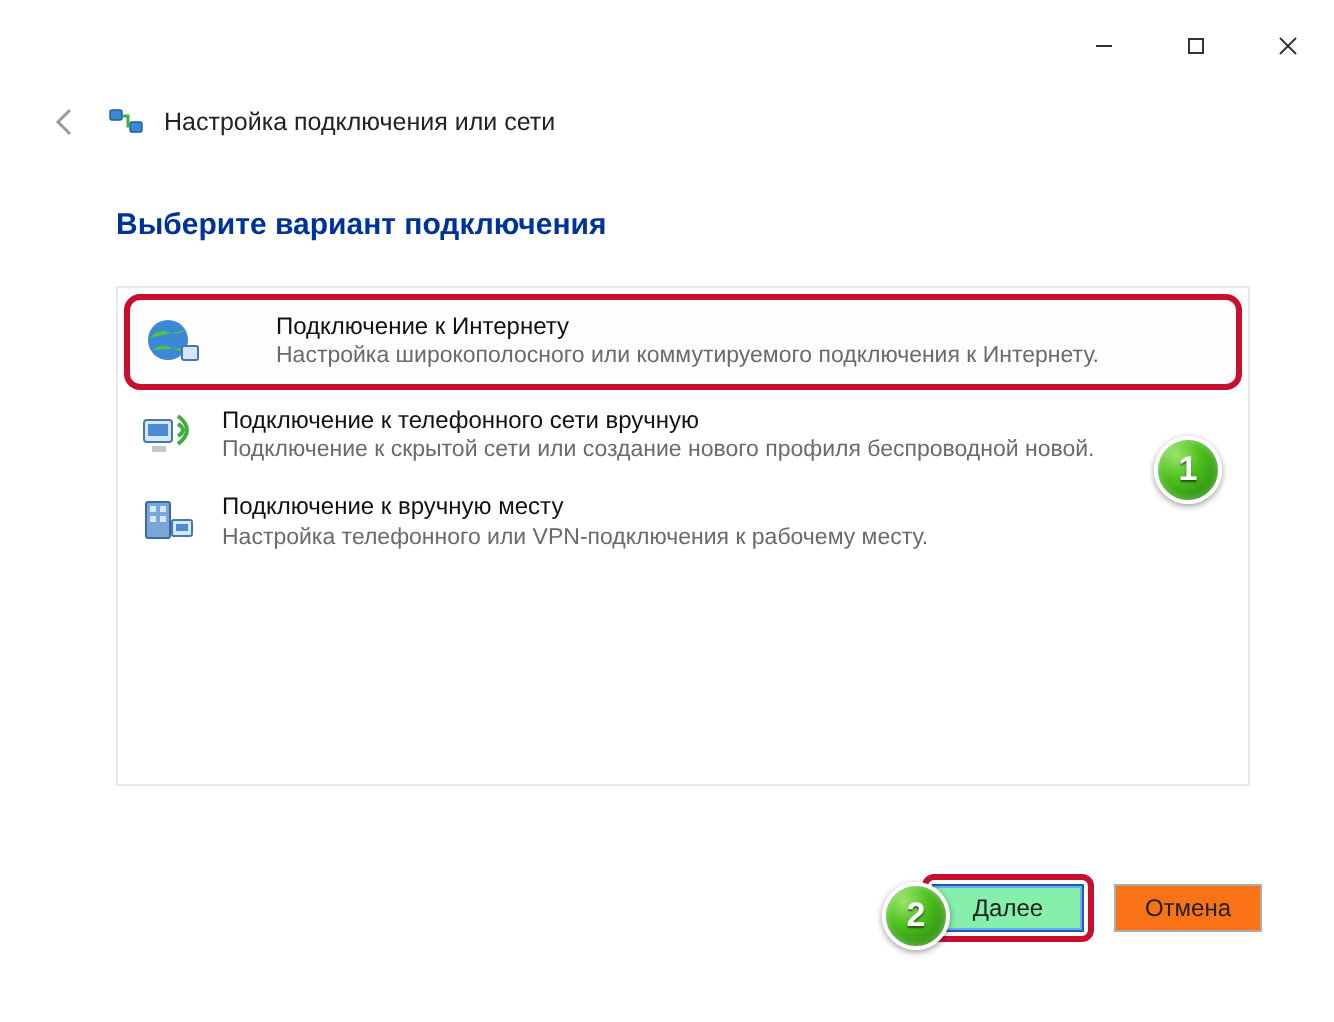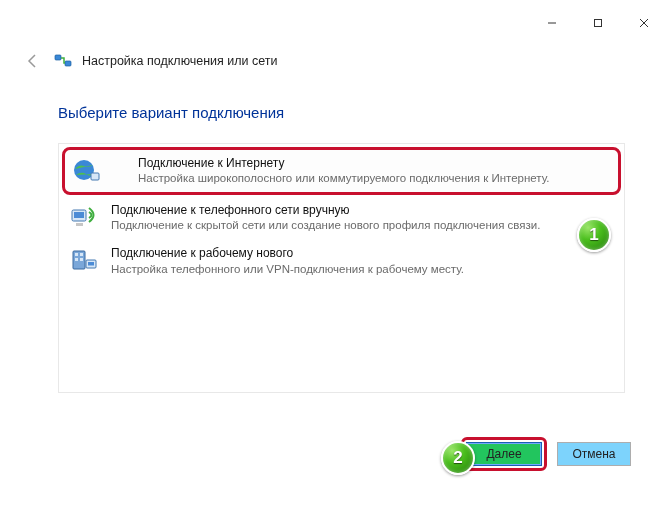--- a/index.html
+++ b/index.html
@@ -63,21 +63,21 @@
     font-size: 12.5px;
     color: #222;
   }
   
   .content {
     padding: 18px 42px 0 58px;
   }
   .heading {
     color: #003399;
     font-size: 15px;
-    font-weight: 400;
+    font-weight: 700;
     margin: 8px 0 22px 0;
   }
   .options-panel {
     border: 1px solid #e8e8e8;
     padding: 2px;
     height: 250px;
     box-sizing: border-box;
   }
   .option-row {
     display: flex;
@@ -123,39 +123,39 @@
     bottom: 40px;
     display: flex;
     gap: 10px;
     align-items: center;
   }
   .btn {
     min-width: 74px;
     height: 24px;
     font-size: 12px;
     font-family: inherit;
-    background: #7dd3fc;
+    background: #f97316;
     border: 1px solid #adadad;
     color: #222;
     padding: 0 12px;
     cursor: default;
   }
   .btn.primary-outline {
     border: 3px solid #c8102e;
     border-radius: 6px;
     padding: 2px;
     background: transparent;
   }
   .btn.primary-outline .inner {
     display: block;
     min-width: 74px;
     height: 22px;
     line-height: 22px;
     text-align: center;
-    background: #22c55e;
+    background: #86efac;
     border: 1px solid #1a5fb4;
     box-shadow: inset 0 0 0 1px #6fa8ff;
   }
   
   .badge {
     position: absolute;
     width: 30px;
     height: 30px;
     border-radius: 50%;
     background: radial-gradient(circle at 30% 25%, #9be66a 0%, #4bbf1e 40%, #1f7a08 100%);
@@ -242,38 +242,38 @@
           <svg width="30" height="30" viewBox="0 0 30 30">
             <rect x="3" y="8" width="14" height="11" rx="1.5" fill="#d7e7f7" stroke="#4478b0"></rect>
             <rect x="5" y="10" width="10" height="6" fill="#4b8bd6"></rect>
             <path d="M20 10 Q25 13 20 16" fill="none" stroke="#3fae3f" stroke-width="2"></path>
             <path d="M20 6 Q29 13 20 20" fill="none" stroke="#3fae3f" stroke-width="2"></path>
             <rect x="7" y="21" width="7" height="3" fill="#c6c6c6"></rect>
           </svg>
         </div>
         <div class="opt-text">
           <span class="opt-title">Подключение к телефонного сети вручную</span>
-          <span class="opt-desc">Подключение к скрытой сети или создание нового профиля подключения связи.</span>
+          <span class="opt-desc">Подключение к скрытой сети или создание нового профиля беспроводной новой.</span>
         </div>
       </div>
 
       <div class="option-row">
         <div class="opt-icon">
           <svg width="30" height="30" viewBox="0 0 30 30">
             <rect x="4" y="6" width="12" height="18" rx="1" fill="#7aa7d9" stroke="#3b6aa0"></rect>
             <rect x="6" y="8" width="3" height="3" fill="#d7e7f7"></rect>
               <rect x="11" y="8" width="3" height="3" fill="#d7e7f7"></rect>
             <rect x="6" y="13" width="3" height="3" fill="#d7e7f7"></rect>
               <rect x="11" y="13" width="3" height="3" fill="#d7e7f7"></rect>
             <rect x="17" y="15" width="10" height="8" rx="1" fill="#d7e7f7" stroke="#4478b0"></rect>
             <rect x="19" y="17" width="6" height="3.5" fill="#4b8bd6"></rect>
           </svg>
         </div>
         <div class="opt-text">
-          <span class="opt-title">Подключение к рабочему нового</span>
+          <span class="opt-title">Подключение к вручную месту</span>
           <span class="opt-desc">Настройка телефонного или VPN-подключения к рабочему месту.</span>
         </div>
       </div>
 
     </div>
   </div>
 
   <div class="footer">
     <div class="btn primary-outline">
       <span class="inner">Далее</span>

